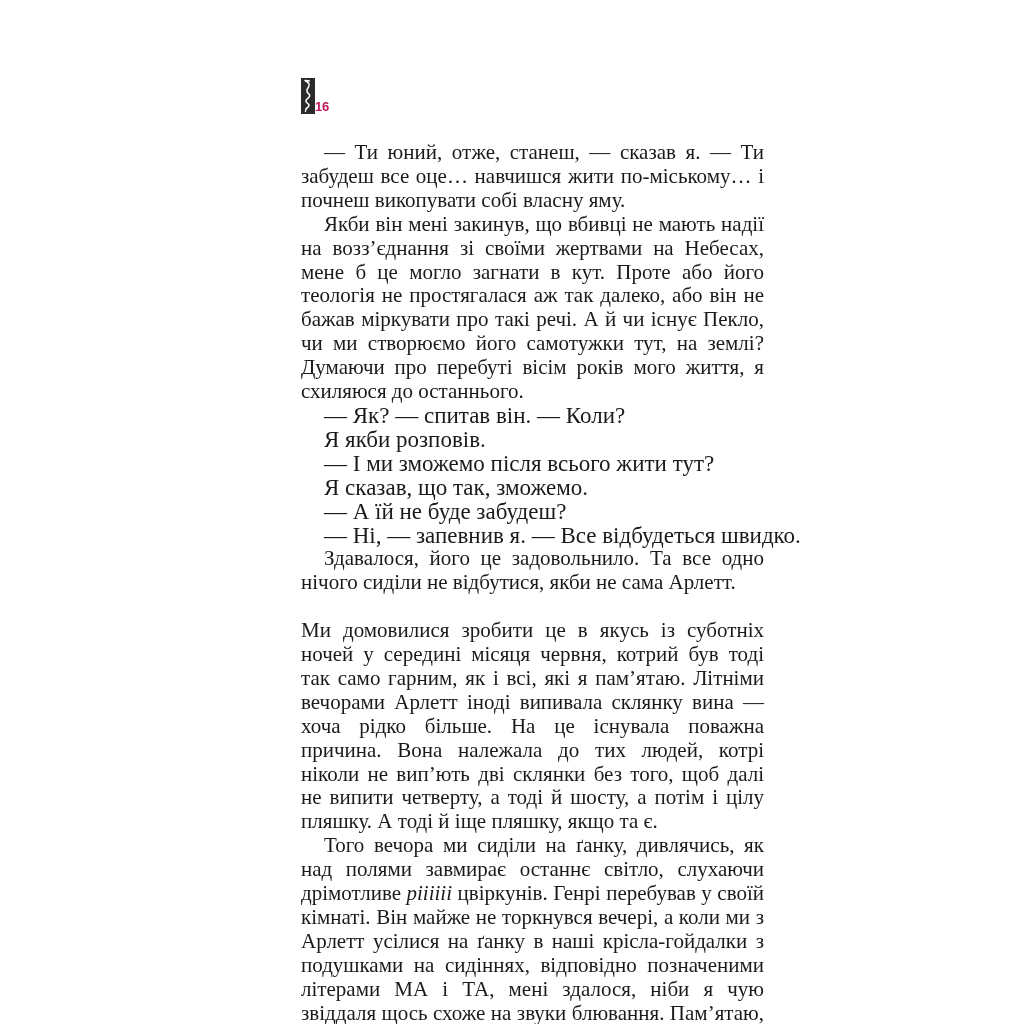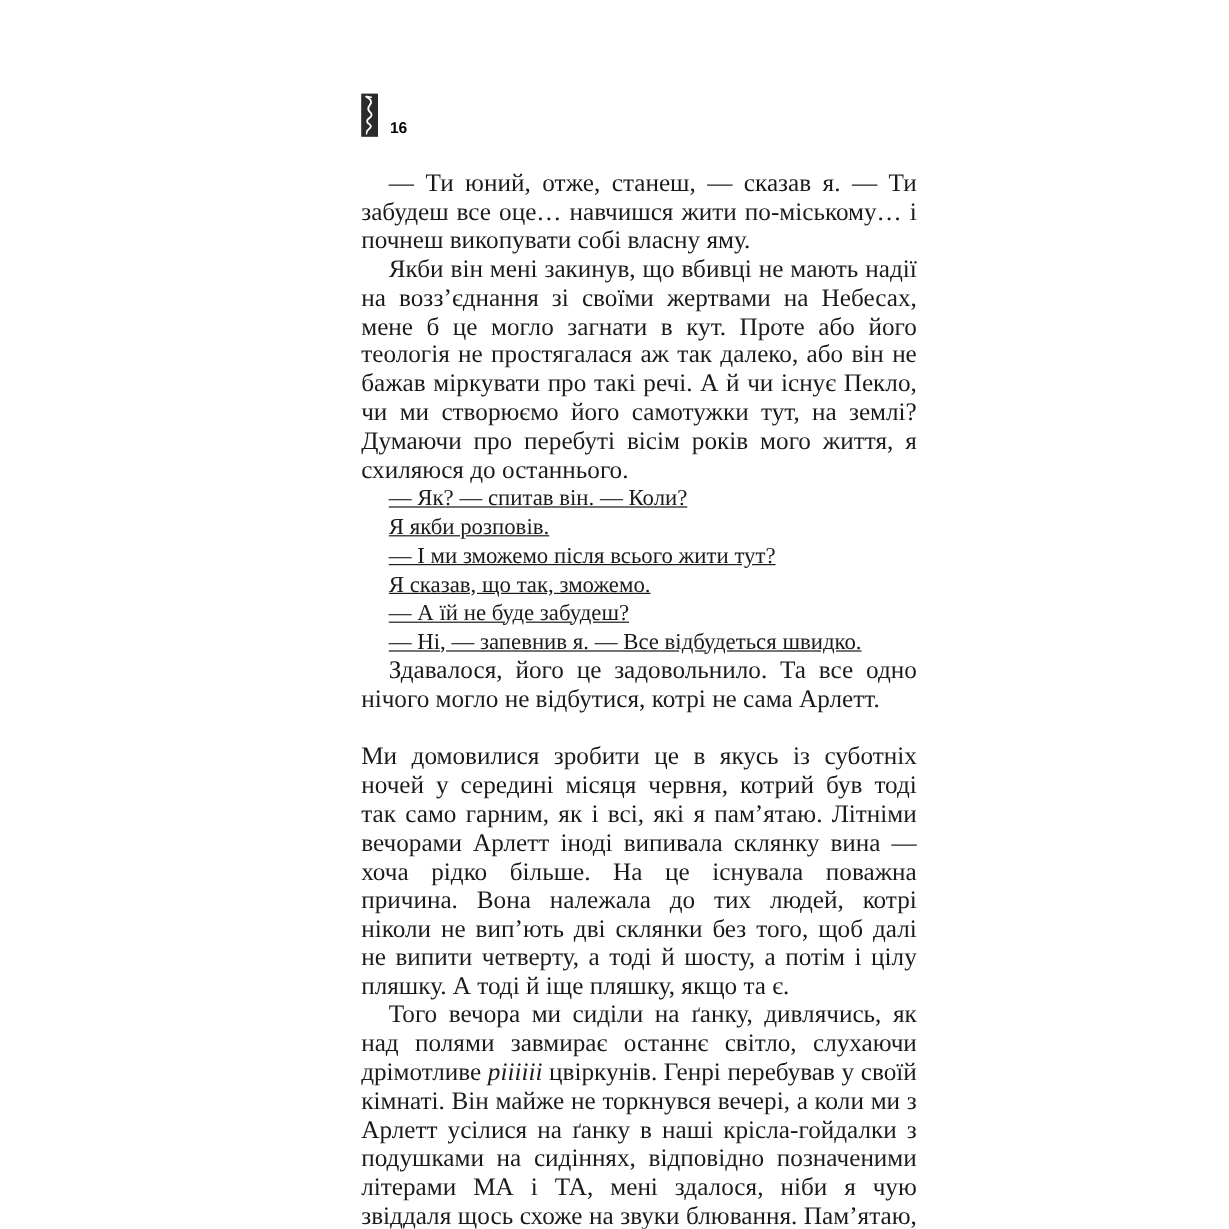--- a/index.html
+++ b/index.html
@@ -43,22 +43,22 @@
     left: 0;
     top: 0;
     display: block;
   }
 
   .folio-number {
     font-family: "Liberation Sans", "DejaVu Sans", sans-serif;
     font-weight: bold;
     font-size: 13px;
     line-height: 1;
-    color: #000000;
-    margin-left: 10px;
+    color: #be185d;
+    margin-left: 0;
     padding-bottom: 1px;
     letter-spacing: -0.2px;
   }
 
   
   .textblock {
     position: absolute;
     left: 301px;
     top: 141px;
     width: 463px;
@@ -80,26 +80,25 @@
     margin-top: 23.9px;
   }
 
   .para em {
     font-style: italic;
   }
 
   
   .line {
     margin: 0;
-    font-size: 19px;
+    font-size: 23px;
     line-height: 23.9px;
     text-align: left;
     text-indent: 23px;
     white-space: nowrap;
-    text-decoration: underline;
   }
 </style>
 </head>
 <body>
 
 <div class="page">
 
   <div class="folio">
     <div class="folio-ornament">
       <svg width="14" height="36" viewBox="0 0 14 36" aria-hidden="true">
@@ -114,21 +113,21 @@
   <div class="textblock">
 
     <p class="para">— Ти юний, отже, станеш, — сказав я. — Ти забудеш все оце… навчишся жити по-міському… і почнеш викопувати собі власну яму.</p>
     <p class="para">Якби він мені закинув, що вбивці не мають надії на возз’єднання зі своїми жертвами на Небесах, мене б це могло загнати в кут. Проте або його теологія не простягалася аж так далеко, або він не бажав міркувати про такі речі. А й чи існує Пекло, чи ми створюємо його самотужки тут, на землі? Думаючи про перебуті вісім років мого життя, я схиляюся до останнього.</p>
     <p class="line">— Як? — спитав він. — Коли?</p>
     <p class="line">Я якби розповів.</p>
     <p class="line">— І ми зможемо після всього жити тут?</p>
     <p class="line">Я сказав, що так, зможемо.</p>
     <p class="line">— А їй не буде забудеш?</p>
     <p class="line">— Ні, — запевнив я. — Все відбудеться швидко.</p>
-    <p class="para">Здавалося, його це задовольнило. Та все одно нічого могло не відбутися, котрі не сама Арлетт.</p>
+    <p class="para">Здавалося, його це задовольнило. Та все одно нічого сиділи не відбутися, якби не сама Арлетт.</p>
 
     <p class="para section-start">Ми домовилися зробити це в якусь із суботніх ночей у середині місяця червня, котрий був тоді так само гарним, як і всі, які я пам’ятаю. Літніми вечорами Арлетт іноді випивала склянку вина — хоча рідко більше. На це існувала поважна причина. Вона належала до тих людей, котрі ніколи не вип’ють дві склянки без того, щоб далі не випити четверту, а тоді й шосту, а потім і цілу пляшку. А тоді й іще пляшку, якщо та є.</p>
 
 
     <p class="para"><span>Того вечора ми сиділи на ґанку, дивлячись, як над полями завмирає останнє світло, слухаючи дрімотливе </span><em>ріііііі</em><span> цвіркунів. Генрі перебував у своїй кімнаті. Він майже не торкнувся вечері, а коли ми з Арлетт усілися на ґанку в наші крісла-гойдалки з подушками на сидіннях, відповідно позначеними літерами МА і ТА, мені здалося, ніби я чую звіддаля щось схоже на звуки блювання. Пам’ятаю, я подумав, що, коли надійде час, він нездатен буде зважитись піти до кінця. Його мати</span></p>
 
   </div>
 
 </div>
 

